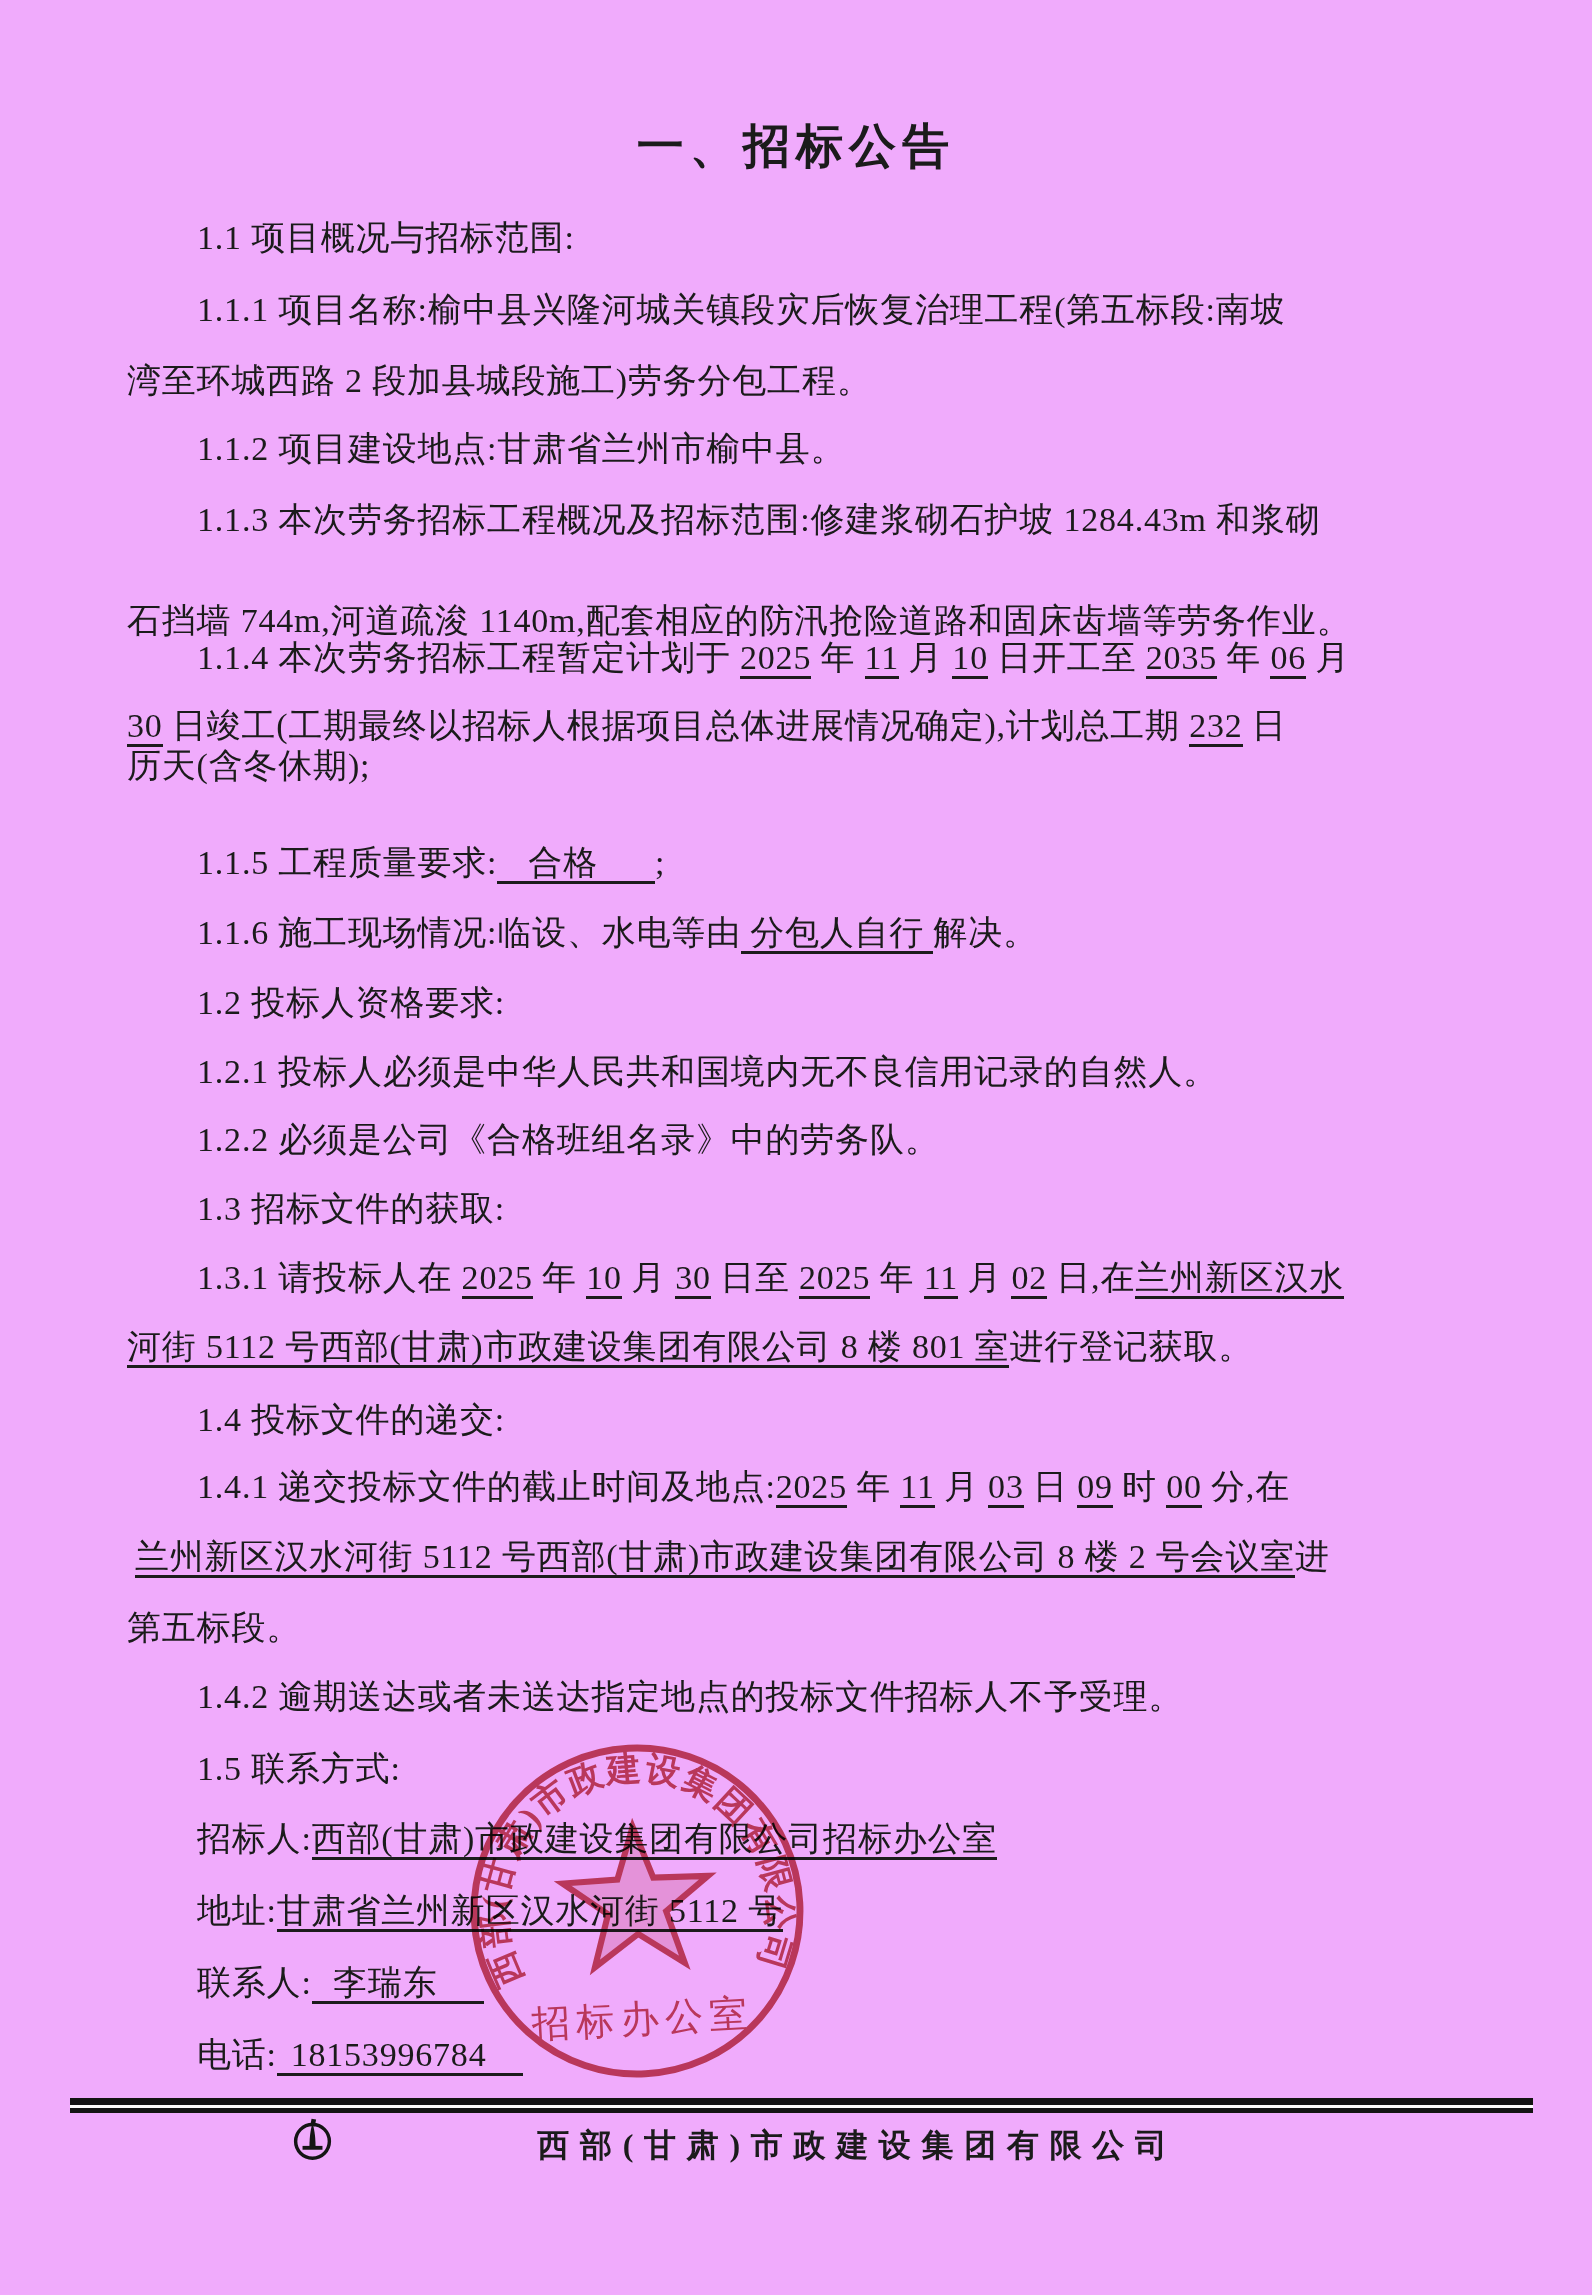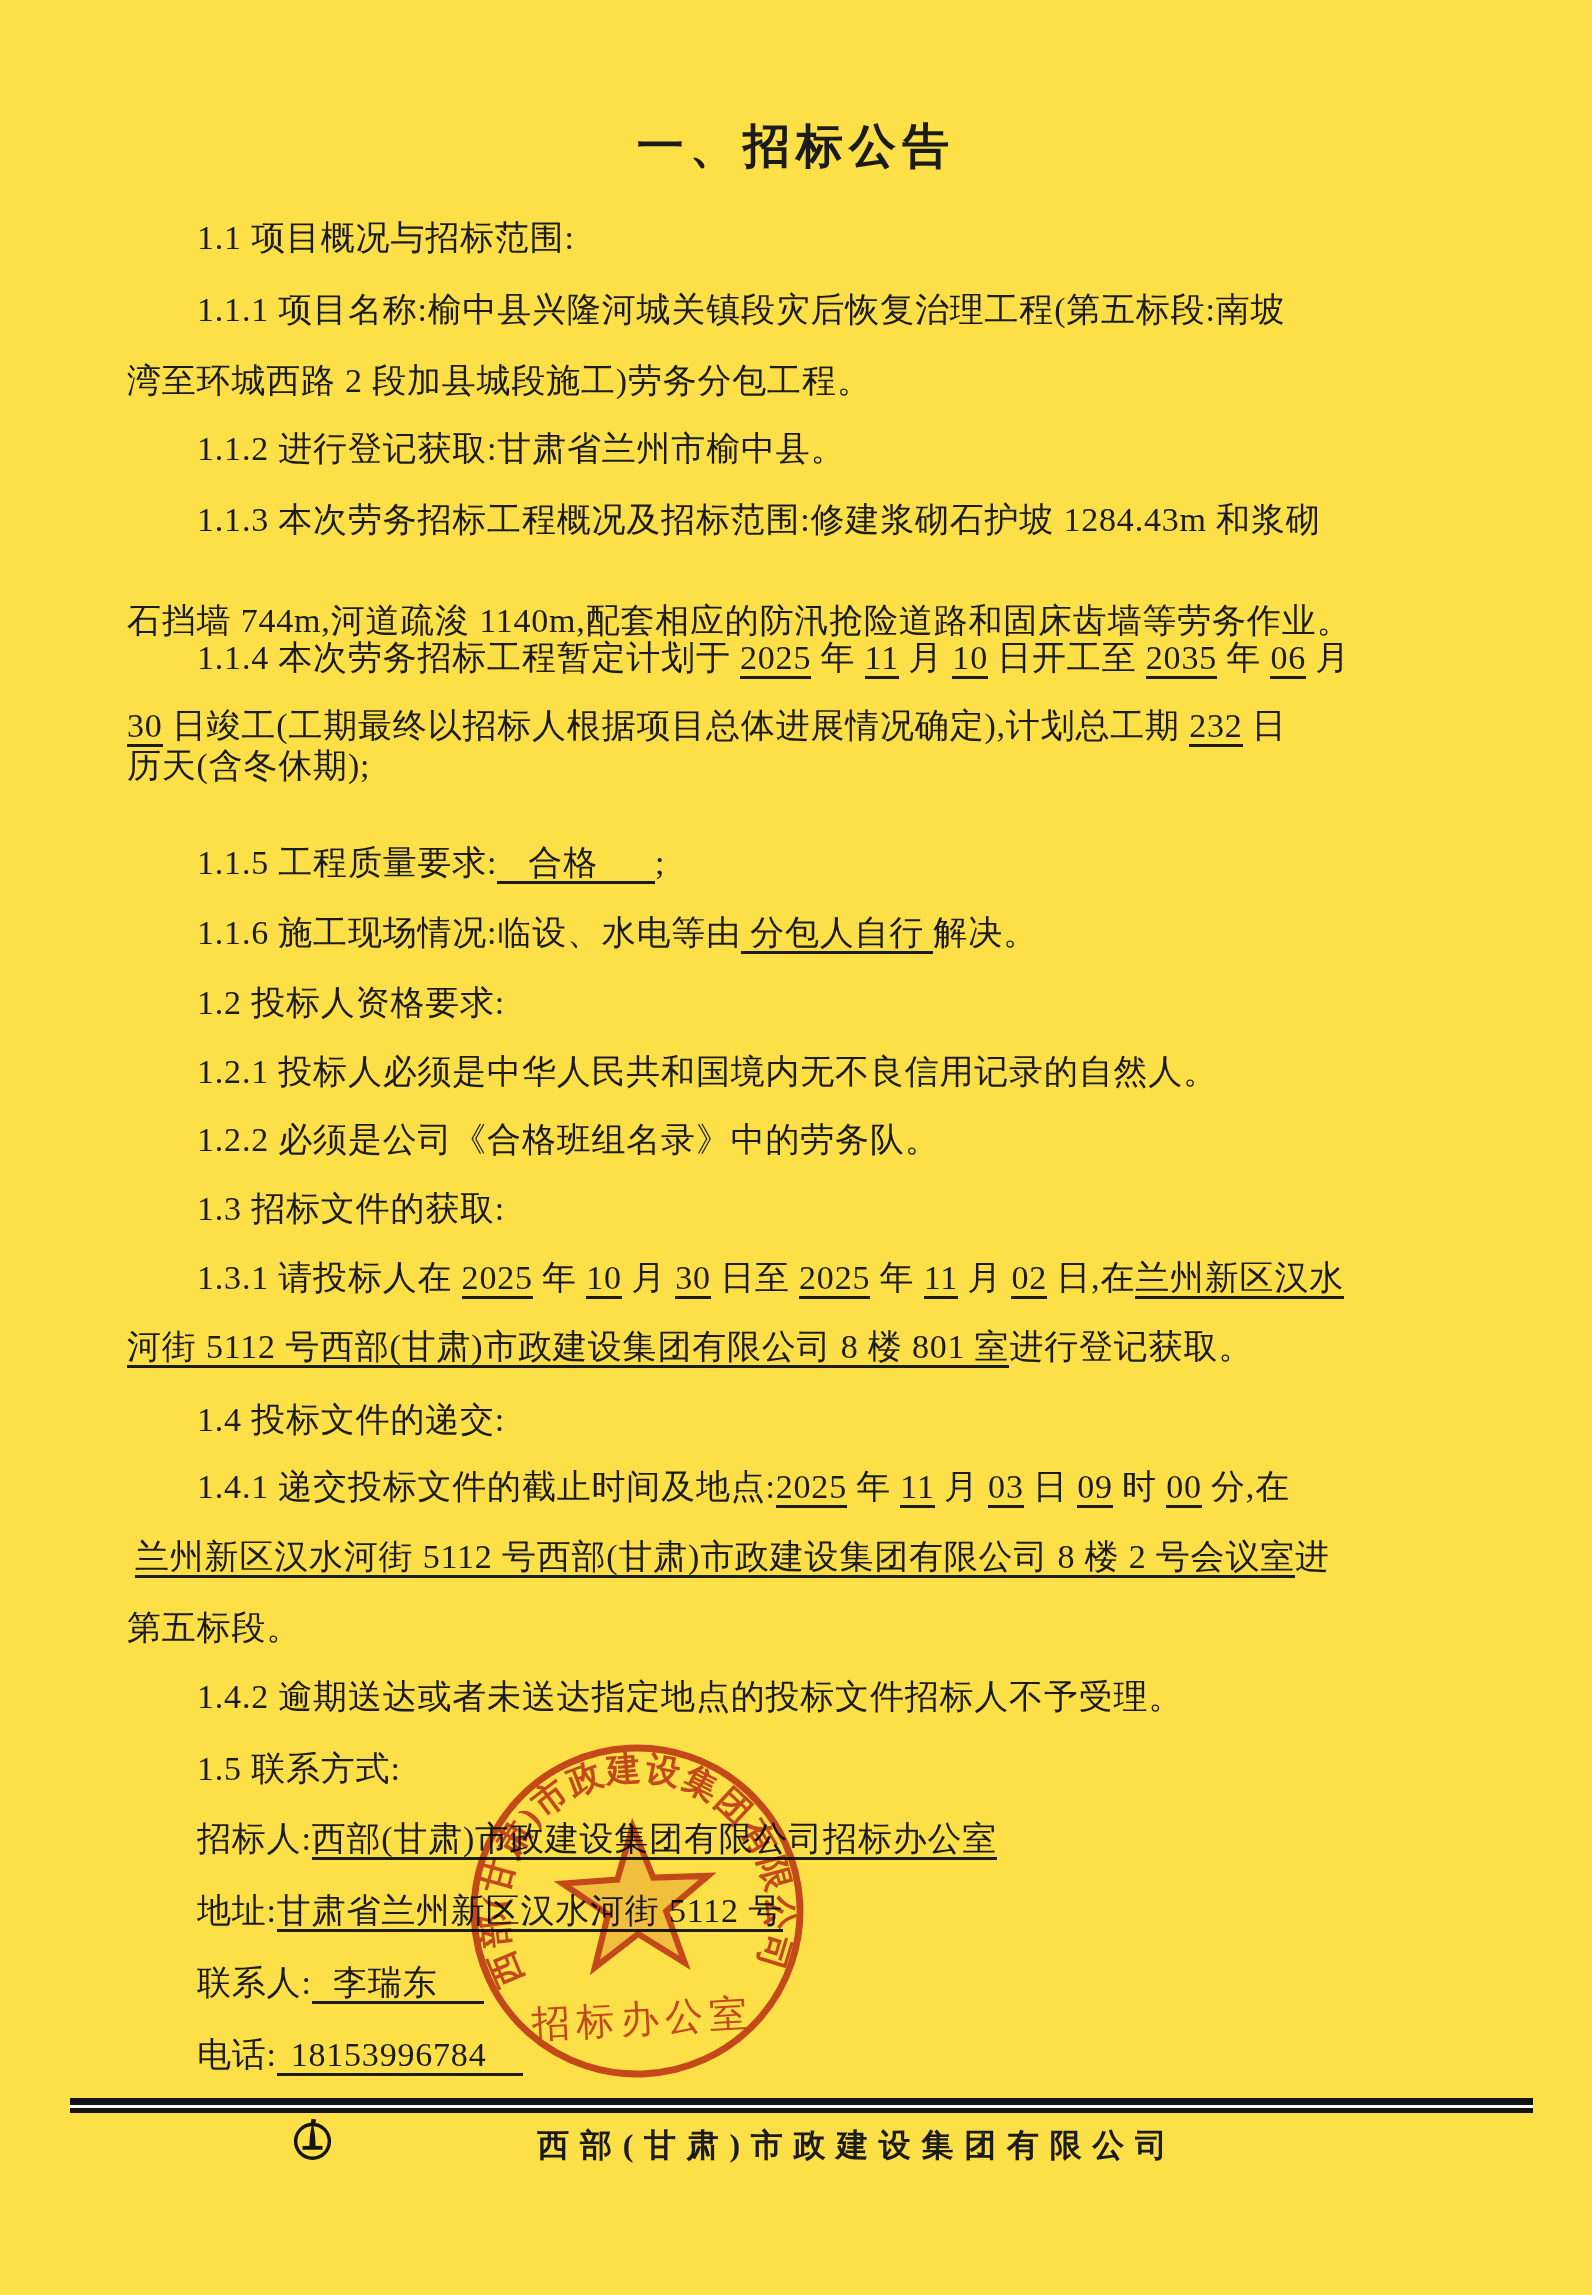--- a/index.html
+++ b/index.html
@@ -1,20 +1,20 @@
 <!DOCTYPE html>
 <html style="font-size:12.2px"><head>
 <meta charset="utf-8">
 <style>
   html,body{margin:0;padding:0;background:#e8e8e8;}
   .page{
     position:relative;
     width:1592px;height:2295px;
     margin:0 auto;
-    background:#fde047;
+    background:#f0abfc;
     font-family:"Liberation Serif","DejaVu Serif",serif;
     color:#1b1b1b;
     overflow:hidden;
   }
   .title{
     position:absolute;top:115px;left:0;width:1592px;
     margin:0;text-align:center;
     font-size:47px;font-weight:bold;letter-spacing:6.1px;
   }
   .line{
@@ -51,21 +51,21 @@
 <body>
 
 <div class="page">
 
   <h1 class="title">一、招标公告</h1>
 
   <div>
       <div class="line indent bold" style="top: 217px;"><span>1.1 项目概况与招标范围:</span></div>
       <div class="line indent" style="top: 289px;"><span>1.1.1 项目名称:榆中县兴隆河城关镇段灾后恢复治理工程(第五标段:南坡</span></div>
       <div class="line" style="top: 360px;"><span>湾至环城西路 2 段加县城段施工)劳务分包工程。</span></div>
-      <div class="line indent" style="top: 428px;"><span>1.1.2 进行登记获取:甘肃省兰州市榆中县。</span></div>
+      <div class="line indent" style="top: 428px;"><span>1.1.2 项目建设地点:甘肃省兰州市榆中县。</span></div>
       <div class="line indent" style="top: 499px;"><span>1.1.3 本次劳务招标工程概况及招标范围:修建浆砌石护坡 1284.43m 和浆砌</span></div>
       <div class="line" style="top: 600px;"><span>石挡墙 744m,河道疏浚 1140m,配套相应的防汛抢险道路和固床齿墙等劳务作业。</span></div>
       <div class="line indent" style="top: 637px;"><span>1.1.4 本次劳务招标工程暂定计划于 </span><span class="u">2025</span><span> 年 </span><span class="u">11</span><span> 月 </span><span class="u">10</span><span> 日开工至 </span><span class="u">2035</span><span> 年 </span><span class="u">06</span><span> 月</span></div>
       <div class="line" style="top: 705px;"><span class="u">30</span><span> 日竣工(工期最终以招标人根据项目总体进展情况确定),计划总工期 </span><span class="u">232</span><span> 日</span></div>
       <div class="line" style="top: 745px; text-align: right;"><span>历天(含冬休期);</span></div>
       <div class="line indent" style="top: 842px;"><span>1.1.5 工程质量要求:</span><span class="u" style="padding-left: 31px; padding-right: 57px;">合格</span><span>;</span></div>
       <div class="line indent" style="top: 912px;"><span>1.1.6 施工现场情况:临设、水电等由</span><span class="u" style="padding-left: 9.2px; padding-right: 9.2px;">分包人自行</span><span>解决。</span></div>
       <div class="line indent bold" style="top: 982px;"><span>1.2 投标人资格要求:</span></div>
       <div class="line indent" style="top: 1051px;"><span>1.2.1 投标人必须是中华人民共和国境内无不良信用记录的自然人。</span></div>
       <div class="line indent" style="top: 1119px;"><span>1.2.2 必须是公司《合格班组名录》中的劳务队。</span></div>

